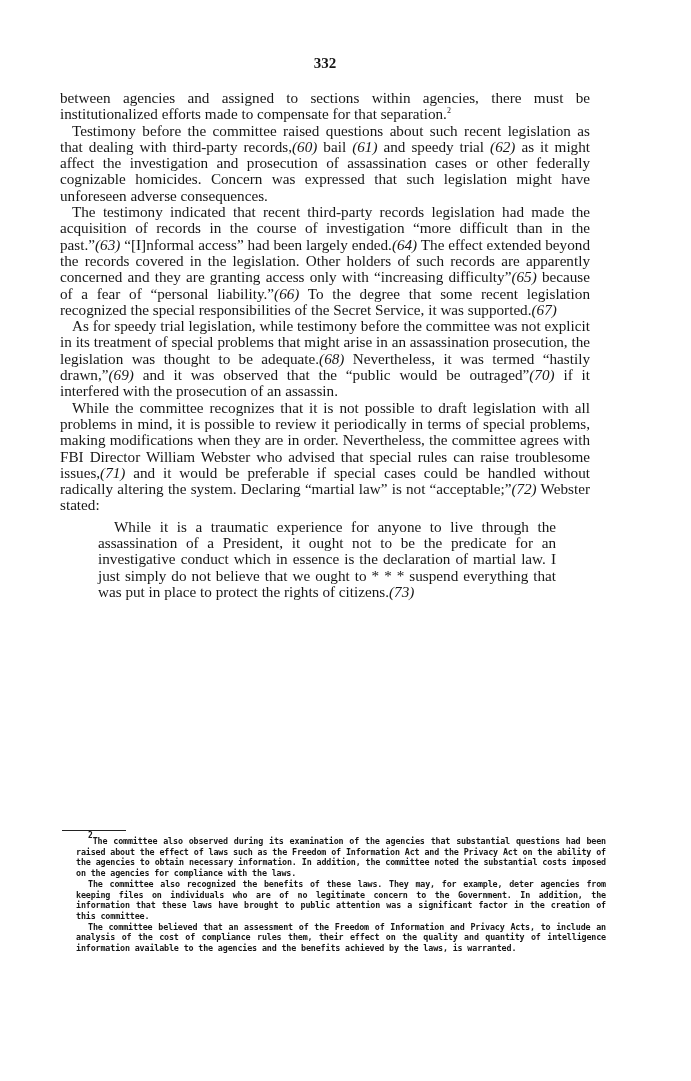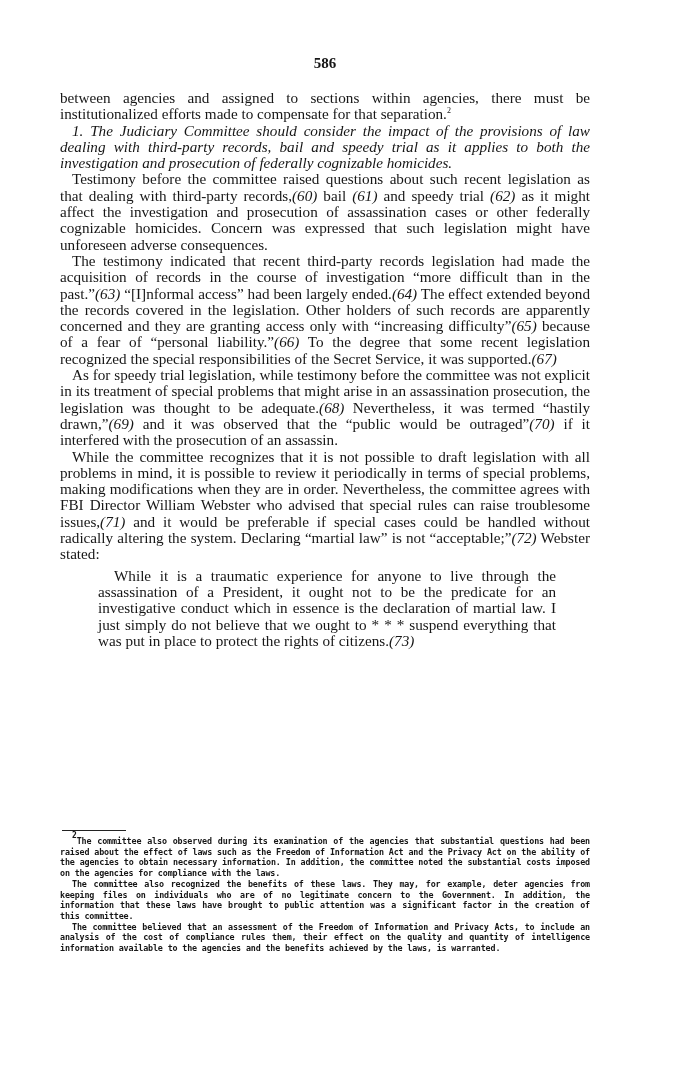--- a/index.html
+++ b/index.html
@@ -8,34 +8,33 @@
   .page-number { position: absolute; left: 0; width: 530px; top: 55px; text-align: center; font-size: 15px; font-weight: bold; }
   .body-text { position: absolute; left: 0; top: 90px; width: 530px; font-size: 15.2px; line-height: 16.3px; text-align: justify; }
   .body-text p { margin: 0; }
   .body-text .indent { text-indent: 12px; }
   .heading { margin: 4px 0 1px 0 !important; font-style: italic; }
   .rec { font-style: italic; text-indent: 12px; }
   .fn { font-style: italic; }
   sup { font-size: 8px; vertical-align: 6px; line-height: 0; }
   .quote { margin: 5px 34px 0 38px !important; text-indent: 16px; }
   .fn-rule { position: absolute; left: 2px; top: 830px; width: 64px; height: 0; border-top: 1.3px solid #222; }
-  .footnotes { position: absolute; left: 0; top: 836px; width: 530px; font-family: "DejaVu Sans Mono", "Liberation Mono", monospace; font-weight: bold; font-size: 8.4px; line-height: 10.7px; text-align: justify; letter-spacing: -0.15px; }
+  .footnotes { position: absolute; left: 16px; top: 836px; width: 530px; font-family: "DejaVu Sans Mono", "Liberation Mono", monospace; font-weight: bold; font-size: 8.4px; line-height: 10.7px; text-align: justify; letter-spacing: -0.15px; }
   .footnotes p { margin: 0; text-indent: 12px; }
 </style>
 </head>
 <body>
 
 <div class="page">
-  <div class="page-number">586</div>
+  <div class="page-number">332</div>
 
   <div class="body-text">
     <p><span>between agencies and assigned to sections within agencies, there must be institutionalized efforts made to compensate for that separation.</span><sup>2</sup></p>
 
 
-    <p class="rec">1. The Judiciary Committee should consider the impact of the provisions of law dealing with third-party records, bail and speedy trial as it applies to both the investigation and prosecution of federally cognizable homicides.</p>
 
     <p class="indent"><span>Testimony before the committee raised questions about such recent legislation as that dealing with third-party records,</span><span class="fn">(60)</span><span> bail </span><span class="fn">(61)</span><span> and speedy trial </span><span class="fn">(62)</span><span> as it might affect the investigation and prosecution of assassination cases or other federally cognizable homicides. Concern was expressed that such legislation might have unforeseen adverse consequences.</span></p>
     <p class="indent"><span>The testimony indicated that recent third-party records legislation had made the acquisition of records in the course of investigation “more difficult than in the past.”</span><span class="fn">(63)</span><span> “[I]nformal access” had been largely ended.</span><span class="fn">(64)</span><span> The effect extended beyond the records covered in the legislation. Other holders of such records are apparently concerned and they are granting access only with “increasing difficulty”</span><span class="fn">(65)</span><span> because of a fear of “personal liability.”</span><span class="fn">(66)</span><span> To the degree that some recent legislation recognized the special responsibilities of the Secret Service, it was supported.</span><span class="fn">(67)</span></p>
     <p class="indent"><span>As for speedy trial legislation, while testimony before the committee was not explicit in its treatment of special problems that might arise in an assassination prosecution, the legislation was thought to be adequate.</span><span class="fn">(68)</span><span> Nevertheless, it was termed “hastily drawn,”</span><span class="fn">(69)</span><span> and it was observed that the “public would be outraged”</span><span class="fn">(70)</span><span> if it interfered with the prosecution of an assassin.</span></p>
     <p class="indent"><span>While the committee recognizes that it is not possible to draft legislation with all problems in mind, it is possible to review it periodically in terms of special problems, making modifications when they are in order. Nevertheless, the committee agrees with FBI Director William Webster who advised that special rules can raise troublesome issues,</span><span class="fn">(71)</span><span> and it would be preferable if special cases could be handled without radically altering the system. Declaring “martial law” is not “acceptable;”</span><span class="fn">(72)</span><span> Webster stated:</span></p>
 
     <p class="quote"><span>While it is a traumatic experience for anyone to live through the assassination of a President, it ought not to be the predicate for an investigative conduct which in essence is the declaration of martial law. I just simply do not believe that we ought to * * * suspend everything that was put in place to protect the rights of citizens.</span><span class="fn">(73)</span></p>
   </div>
 
   <div class="fn-rule"></div>

